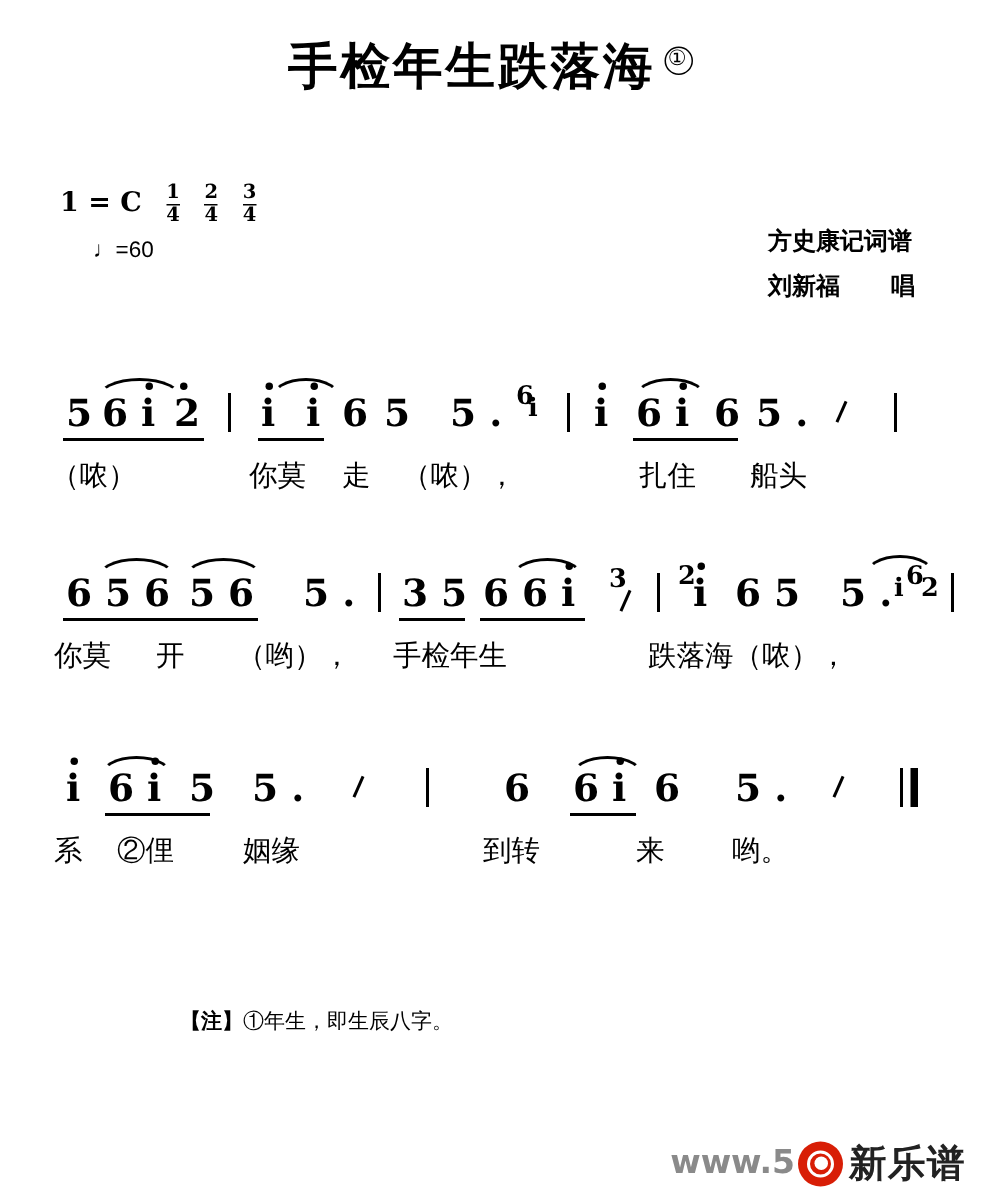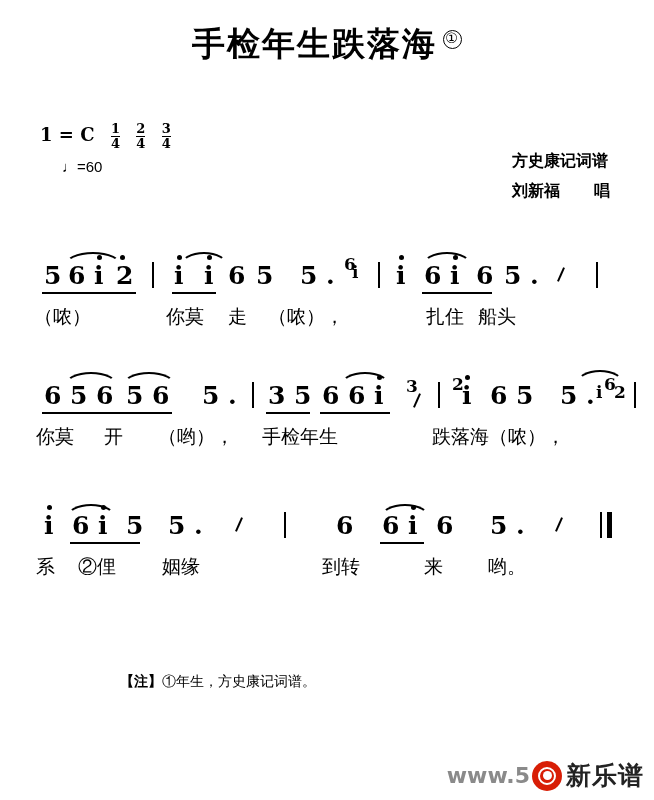--- a/index.html
+++ b/index.html
@@ -167,21 +167,21 @@
       <div class="note-el" style="left:504px;">5 .</div>
       <div class="tick" style="left:560px;bottom:22px;"></div>
       <div class="barline" style="left:596px;"></div>
     </div>
     <div class="lyr">
       <div class="lyr-el" style="left:34px;">（哝）</div>
       <div class="lyr-el" style="left:166px;">你莫</div>
       <div class="lyr-el" style="left:228px;">走</div>
       <div class="lyr-el" style="left:268px;">（哝），</div>
       <div class="lyr-el" style="left:390px;margin-left:36px;">扎住</div>
-      <div class="lyr-el" style="left:478px;">船头</div>
+      <div class="lyr-el" style="left:500px;">船头</div>
     </div>
   </div>
 
   <div class="system" style="top:368px;">
     <div class="notes">
       <div class="slur" style="left:64px;top:4px;width:50px;"></div>
       <div class="slur" style="left:122px;top:4px;width:50px;"></div>
       <div class="slur" style="left:340px;top:4px;width:46px;"></div>
       <div class="slur" style="left:576px;top:2px;width:44px;"></div>
 
@@ -264,21 +264,21 @@
       <div class="lyr-el" style="left:78px;">②俚</div>
       <div class="lyr-el" style="left:162px;">姻缘</div>
       <div class="lyr-el" style="left:322px;">到转</div>
       <div class="lyr-el" style="left:424px;">来</div>
       <div class="lyr-el" style="left:488px;">哟。</div>
     </div>
   </div>
 
   <div class="notesec">
     <div>
-      <span class="lbl">【注】</span><span>①年生，方史康记词谱。</span>
+      <span class="lbl">【注】</span><span>①年生，即生辰八字。</span>
     </div>
   </div>
 
   <div class="wm">
     <span class="url">www.5</span>
     <span class="disc"></span>
     <span class="brand">新乐谱</span>
   </div>
 
 </div>

